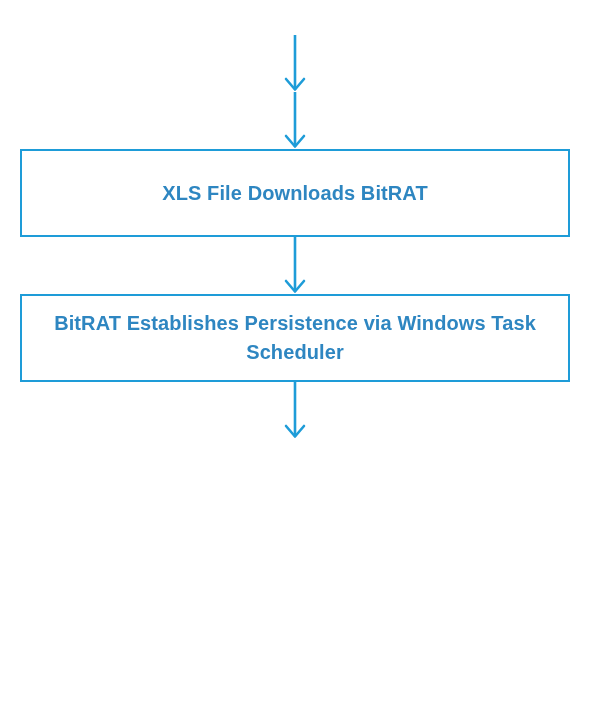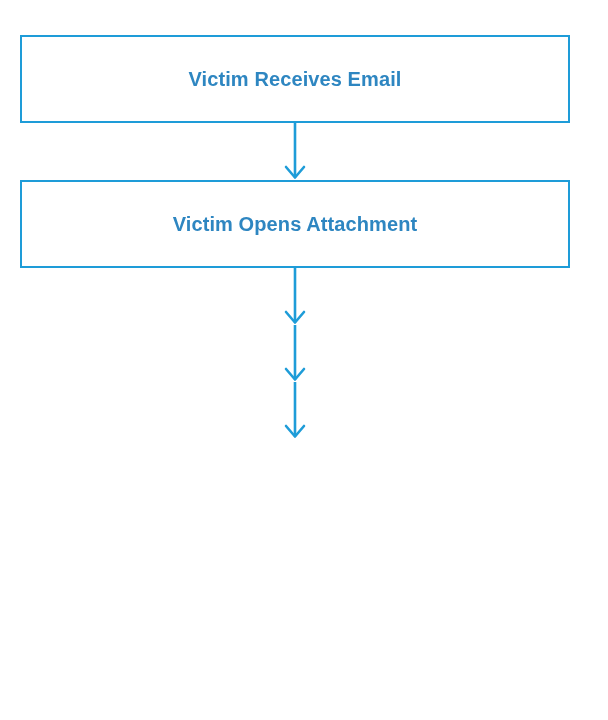--- a/index.html
+++ b/index.html
@@ -46,44 +46,44 @@
     align-self: center;
     display: block;
     color: var(--arrow-color);
   }
 </style>
 </head>
 <body>
 
 <div class="flowchart">
 
-  <div class="flow-box">
-    <span class="flow-label">Victim Receives Email</span>
-  </div>
-
-  <svg class="flow-arrow" width="26" height="57" viewBox="0 0 26 57" fill="none" stroke="currentColor" stroke-width="2.6" stroke-linecap="round" stroke-linejoin="round">
-    <line x1="13" y1="0" x2="13" y2="54"></line>
-    <polyline points="4,44 13,54.5 22,44"></polyline>
-  </svg>
-
-  <div class="flow-box">
-    <span class="flow-label">Victim Opens Attachment</span>
-  </div>
 
   <svg class="flow-arrow" width="26" height="57" viewBox="0 0 26 57" fill="none" stroke="currentColor" stroke-width="2.6" stroke-linecap="round" stroke-linejoin="round">
     <line x1="13" y1="0" x2="13" y2="54"></line>
     <polyline points="4,44 13,54.5 22,44"></polyline>
   </svg>
 
 
   <svg class="flow-arrow" width="26" height="57" viewBox="0 0 26 57" fill="none" stroke="currentColor" stroke-width="2.6" stroke-linecap="round" stroke-linejoin="round">
     <line x1="13" y1="0" x2="13" y2="54"></line>
     <polyline points="4,44 13,54.5 22,44"></polyline>
   </svg>
 
+  <div class="flow-box">
+    <span class="flow-label">XLS File Downloads BitRAT</span>
+  </div>
+
+  <svg class="flow-arrow" width="26" height="57" viewBox="0 0 26 57" fill="none" stroke="currentColor" stroke-width="2.6" stroke-linecap="round" stroke-linejoin="round">
+    <line x1="13" y1="0" x2="13" y2="54"></line>
+    <polyline points="4,44 13,54.5 22,44"></polyline>
+  </svg>
+
+  <div class="flow-box">
+    <span class="flow-label">BitRAT Establishes Persistence via Windows Task Scheduler</span>
+  </div>
 
   <svg class="flow-arrow" width="26" height="57" viewBox="0 0 26 57" fill="none" stroke="currentColor" stroke-width="2.6" stroke-linecap="round" stroke-linejoin="round">
     <line x1="13" y1="0" x2="13" y2="54"></line>
     <polyline points="4,44 13,54.5 22,44"></polyline>
   </svg>
 
 
 </div>
 
 </body></html>

